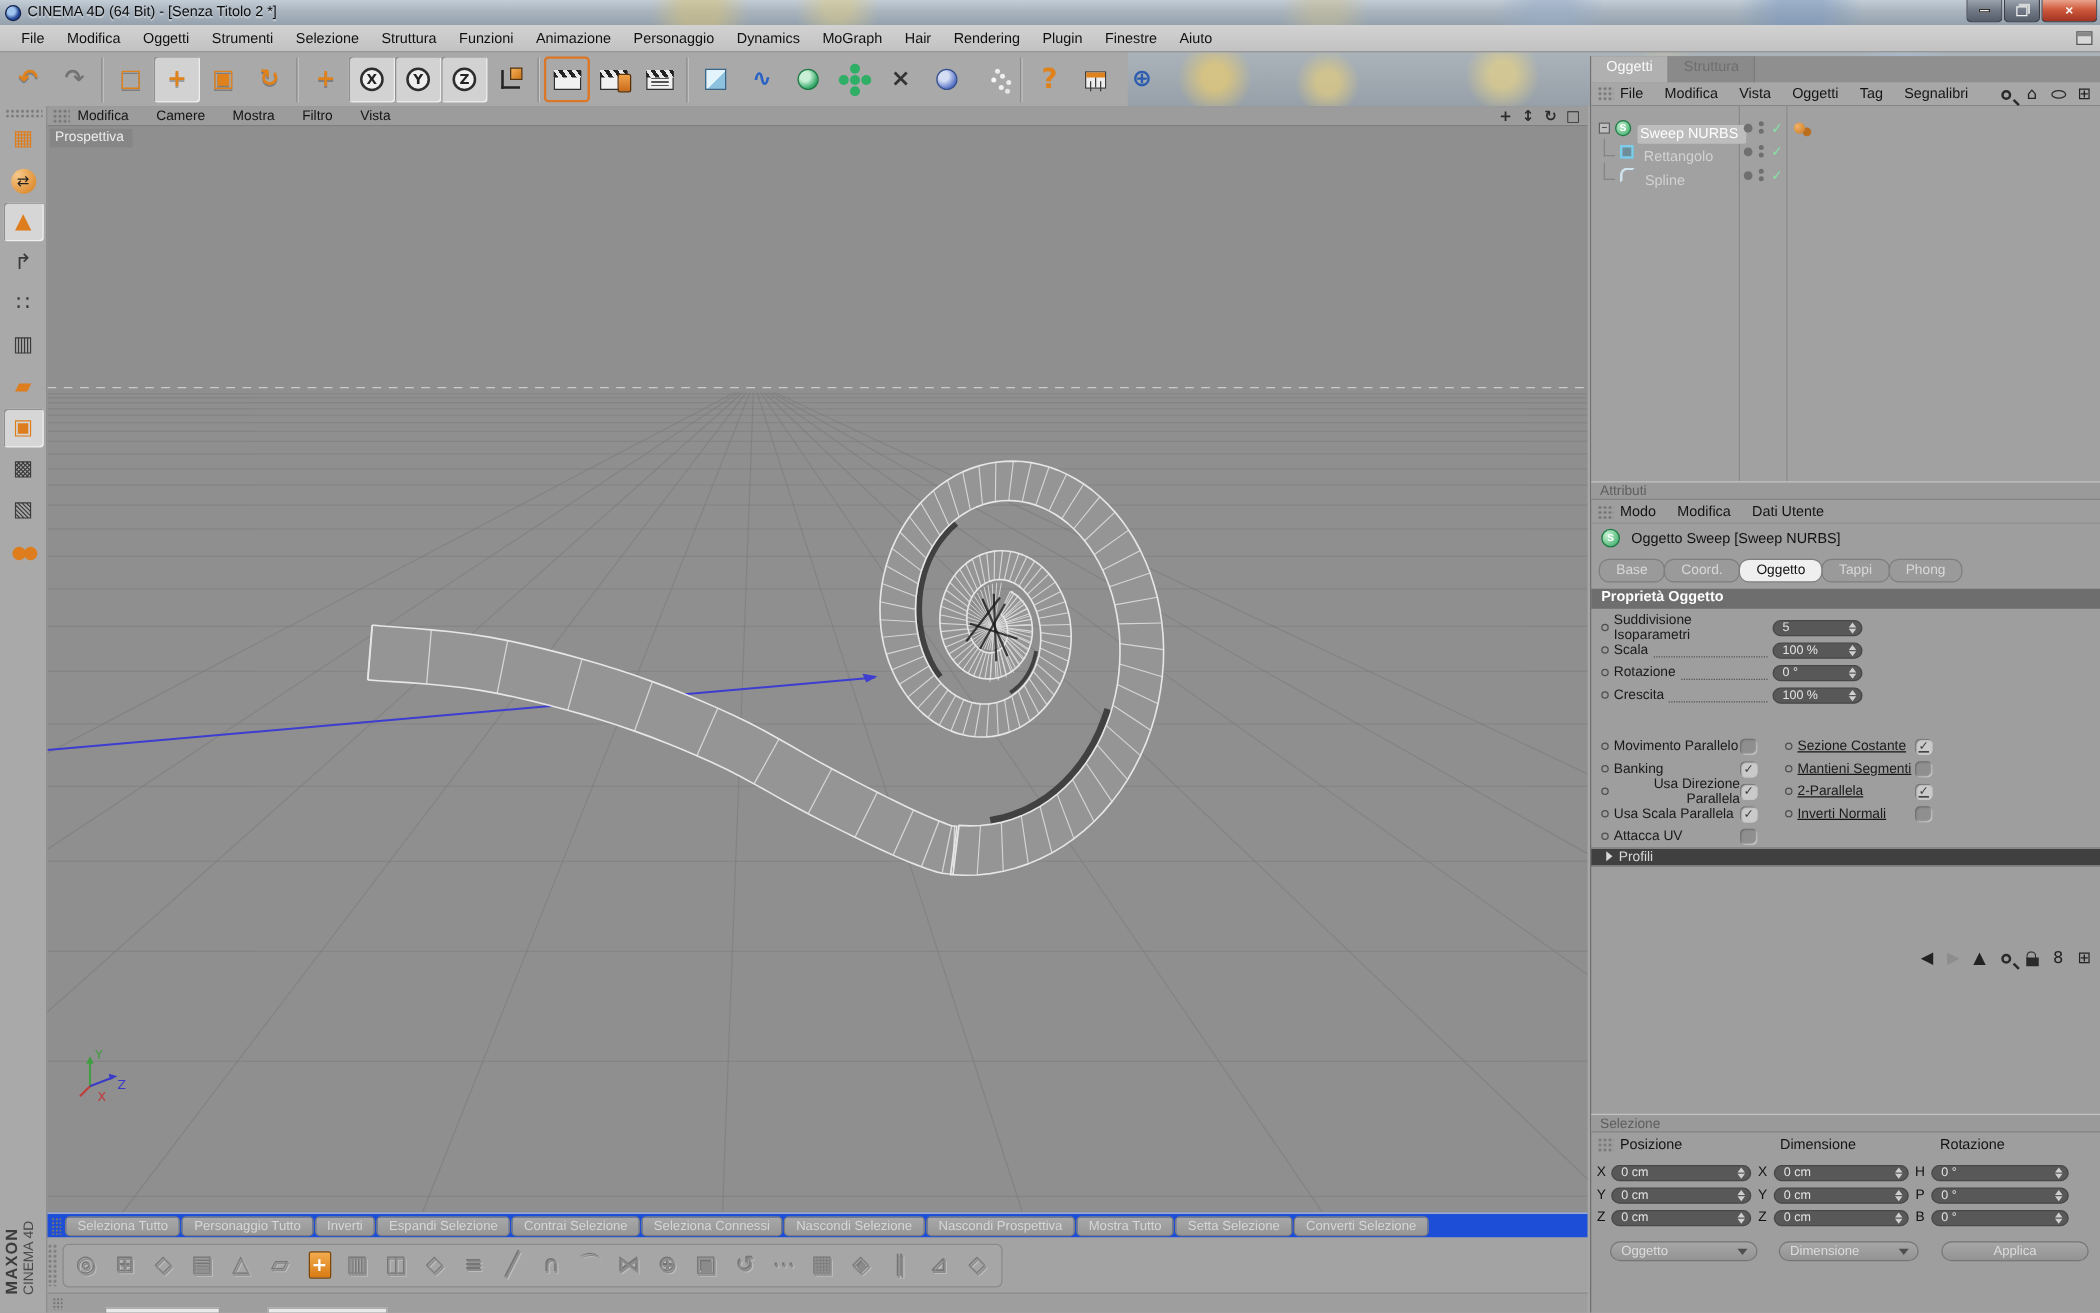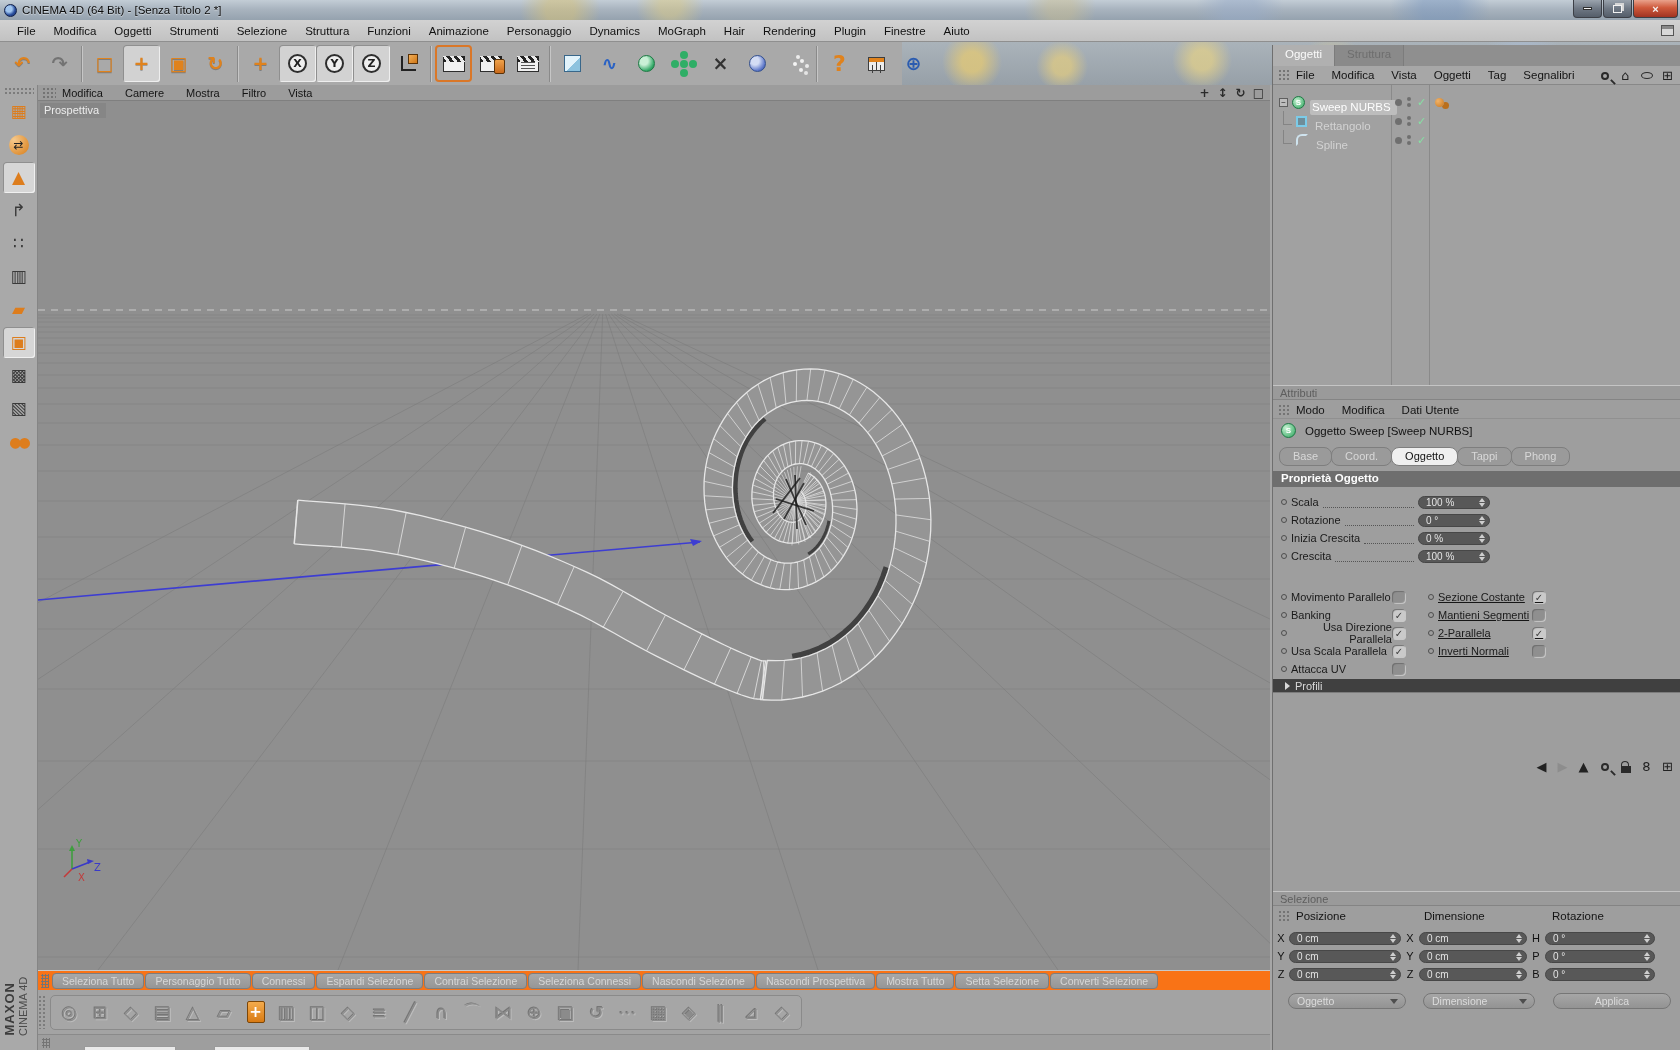--- a/index.html
+++ b/index.html
@@ -114,21 +114,21 @@
   #vp-menubar .vitem { padding:1px 12px 1px 2px; margin-right:8px; color:#141414; }
   #vp-controls { position:absolute; right:4px; top:0; display:flex; gap:3px; }
   #vp-controls .vico { width:15px; height:15px; display:flex; align-items:center; justify-content:center;
     font-family:"DejaVu Sans", sans-serif; font-size:12px; font-weight:bold; color:#2b2b2b; }
   #vp-label { position:absolute; left:2px; top:18px; background:#868686; color:#ececec;
     padding:1px 7px 2px 4px; font-size:11px; z-index:5; }
   #scene-svg { position:absolute; left:0; top:16px; width:1232px; height:869px; }
 
   
   #sel-bar { position:absolute; left:38px; top:970px; width:1232px; height:20px;
-    background:#f97316; border-top:1px solid #c9c9c9; display:flex; align-items:center; }
+    background:#1d4ed8; border-top:1px solid #c9c9c9; display:flex; align-items:center; }
   #sel-bar .handle-v3 { width:8px; height:14px; margin:0 3px;
     background:radial-gradient(#747474 1px, transparent 1.2px); background-size:3px 3px; }
   .selbtn { height:16px; padding:1px 9px 2px; margin-right:1px; border:1px solid #7d7d7d;
     border-radius:4px; background:linear-gradient(180deg,#a8a8a8,#969696); color:#d6d6d6; font-size:10.5px; white-space:nowrap; }
   #tool-strip { position:absolute; left:38px; top:990px; width:1232px; height:44px; background:#a3a3a3; display:flex; align-items:center; }
   #tool-strip .handle-v { height:34px; }
   #tool-strip-frame { display:flex; align-items:center; border:1px solid #8a8a8a; border-radius:5px;
     background:#a6a6a6; padding:1px 3px; margin-left:2px; }
   .stbtn { width:31px; height:31px; display:flex; align-items:center; justify-content:center; border-radius:3px; }
   .stbtn .glyph { font-family:"DejaVu Sans", sans-serif; font-size:18px; color:#8b8b8b;
@@ -707,21 +707,21 @@
       <text x="56" y="770" fill="#3a3ac8" font-size="10" font-family="DejaVu Sans, sans-serif">Z</text>
       <text x="40" y="780" fill="#c23a3a" font-size="10" font-family="DejaVu Sans, sans-serif">X</text>
     </svg>
 </div>
 
 <div id="sel-bar">
   <div class="handle-v3"></div>
   <div style="display:flex">
     <div class="selbtn">Seleziona Tutto</div>
       <div class="selbtn">Personaggio Tutto</div>
-      <div class="selbtn">Connessi</div>
+      <div class="selbtn">Inverti</div>
       <div class="selbtn">Espandi Selezione</div>
       <div class="selbtn">Contrai Selezione</div>
       <div class="selbtn">Seleziona Connessi</div>
       <div class="selbtn">Nascondi Selezione</div>
       <div class="selbtn">Nascondi Prospettiva</div>
       <div class="selbtn">Mostra Tutto</div>
       <div class="selbtn">Setta Selezione</div>
       <div class="selbtn">Converti Selezione</div>
   </div>
 </div>
@@ -931,47 +931,47 @@
   </div>
   <div id="attr-tabs">
     <div class="atab">Base</div>
       <div class="atab">Coord.</div>
       <div class="atab active">Oggetto</div>
       <div class="atab">Tappi</div>
       <div class="atab">Phong</div>
   </div>
   <div id="prop-hdr">Proprietà Oggetto</div>
   <div id="attr-fields">
+    <div class="prow">
+        <div class="plabel">Suddivisione Isoparametri</div>
+        <div class="leader"></div>
+        <div class="pfield">
+          <span>5</span>
+          <span class="stepper">
+            <i class="up"></i>
+            <i class="dn"></i>
+          </span>
+        </div>
+      </div>
       <div class="prow">
         <div class="plabel">Scala</div>
         <div class="leader"></div>
         <div class="pfield">
           <span>100 %</span>
           <span class="stepper">
             <i class="up"></i>
             <i class="dn"></i>
           </span>
         </div>
       </div>
       <div class="prow">
         <div class="plabel">Rotazione</div>
         <div class="leader"></div>
         <div class="pfield">
           <span>0 °</span>
-          <span class="stepper">
-            <i class="up"></i>
-            <i class="dn"></i>
-          </span>
-        </div>
-      </div>
-      <div class="prow">
-        <div class="plabel">Inizia Crescita</div>
-        <div class="leader"></div>
-        <div class="pfield">
-          <span>0 %</span>
           <span class="stepper">
             <i class="up"></i>
             <i class="dn"></i>
           </span>
         </div>
       </div>
       <div class="prow">
         <div class="plabel">Crescita</div>
         <div class="leader"></div>
         <div class="pfield">

